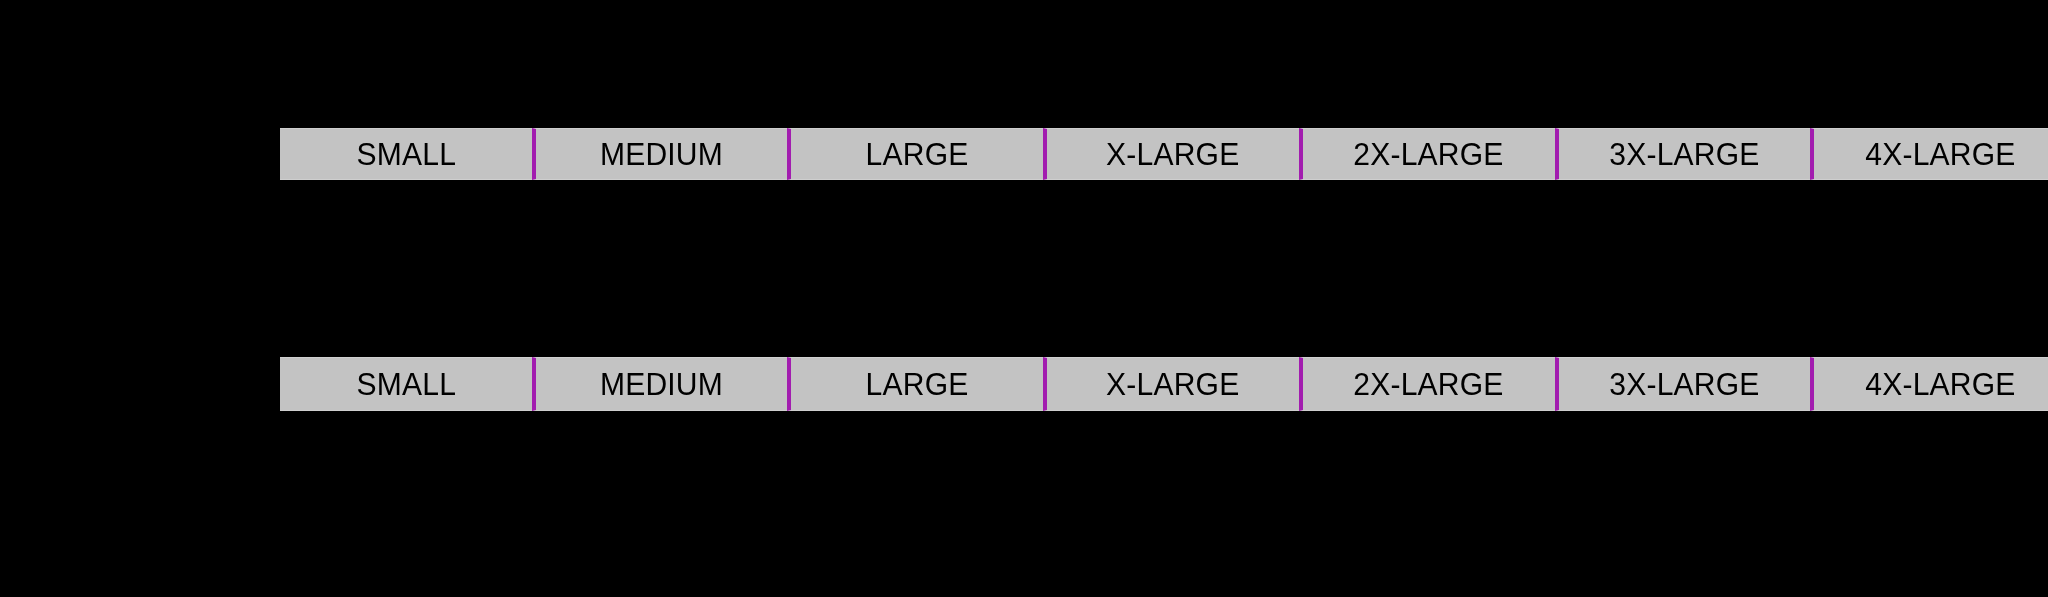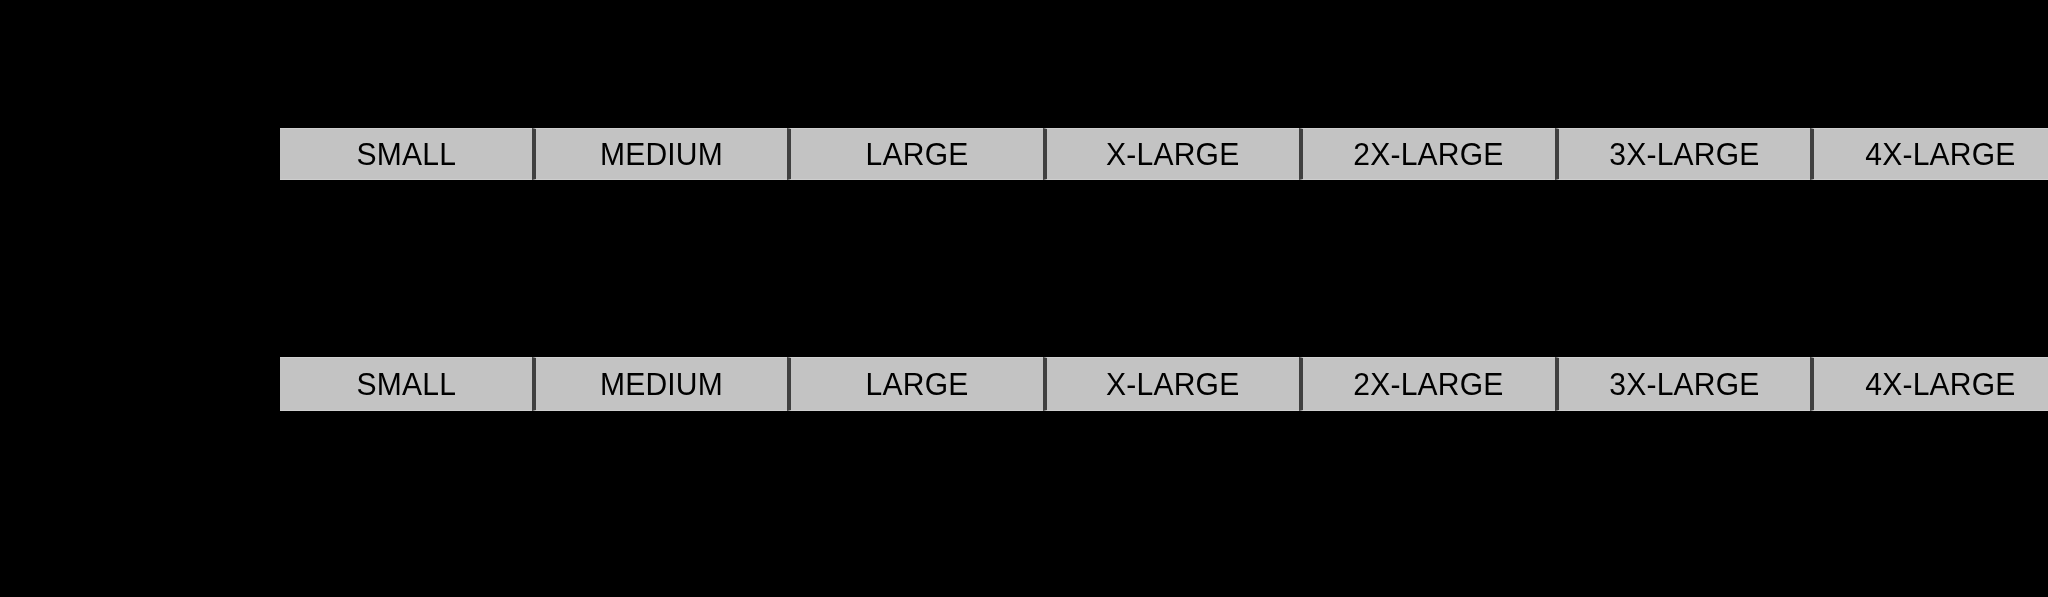--- a/index.html
+++ b/index.html
@@ -47,21 +47,21 @@
 
   .size-cell {
     flex: 1 1 0;
     position: relative;
     background: #c3c3c3;
     color: #000000;
     display: flex;
     align-items: center;
     justify-content: center;
     box-sizing: border-box;
-    border-left: 4px solid #404040;
+    border-left: 4px solid #a21caf;
     border-top: 1px solid #cfcfcf;
     border-bottom: 1px solid #cfcfcf;
     letter-spacing: 0.2px;
     user-select: none;
   }
 
   .size-cell:first-child {
     border-left: none;
   }
 

